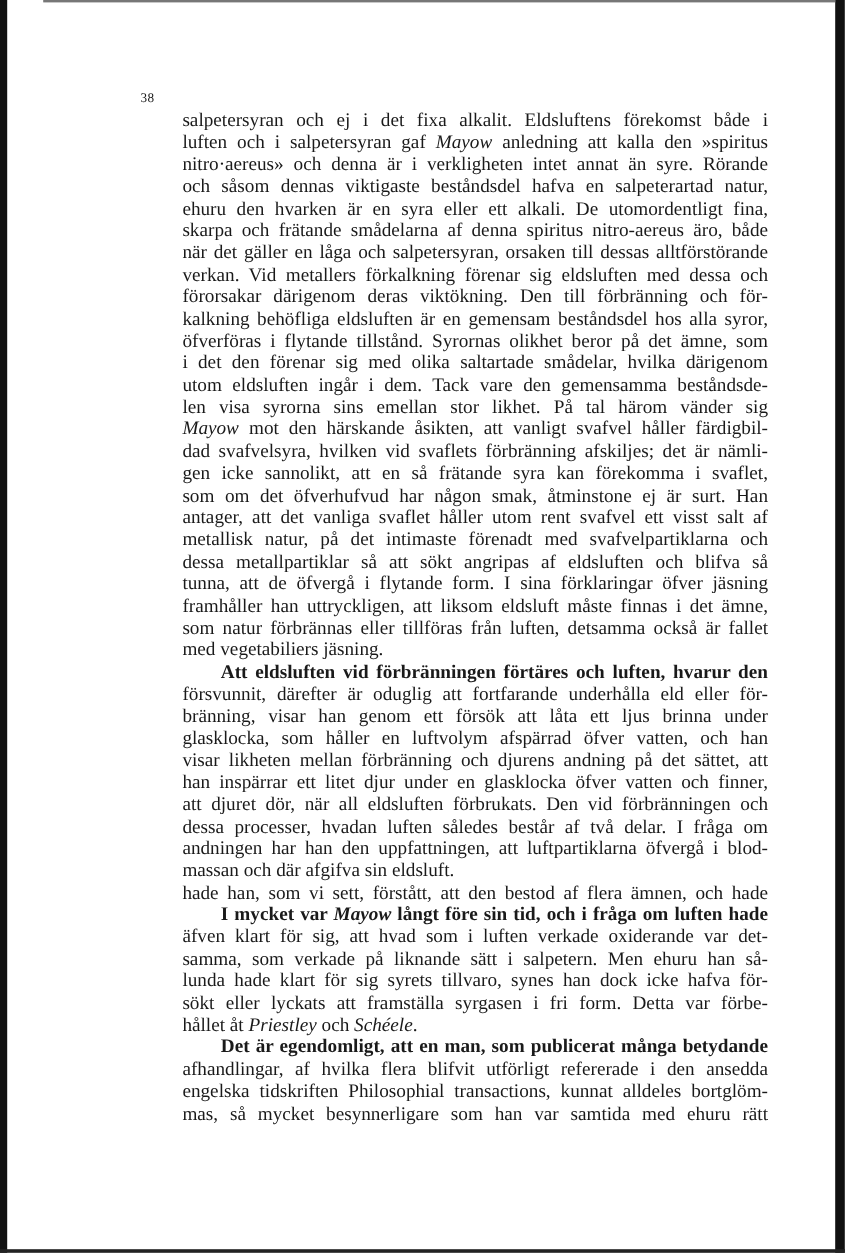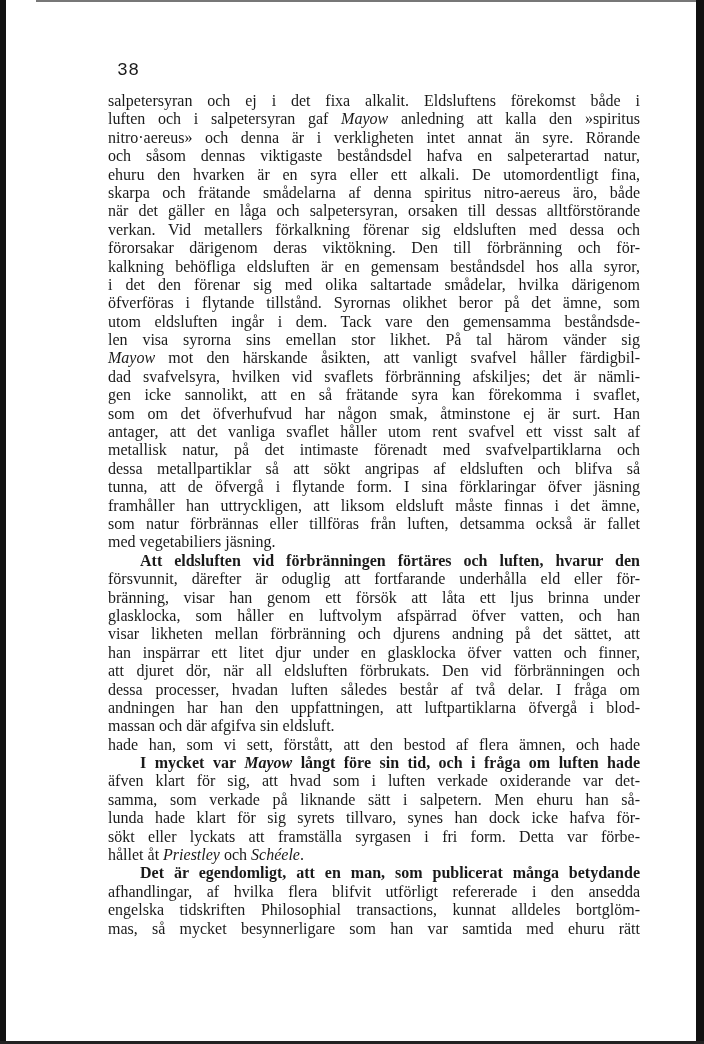--- a/index.html
+++ b/index.html
@@ -5,30 +5,30 @@
     html, body { margin: 0; padding: 0; }
     body {
       width: 704px; height: 1044px; background: #ffffff; position: relative; overflow: hidden;
       font-family: "DejaVu Serif", "Liberation Serif", serif; color: #1a1a1a;
     }
     .edge-left { position: absolute; left: 0; top: 0; width: 6px; height: 1044px; background: #111; }
     .edge-right { position: absolute; right: 0; top: 0; width: 8px; height: 1044px; background: #111; }
     .edge-top { position: absolute; left: 36px; top: 0; width: 660px; height: 2px; background: #777; }
     .edge-bottom { position: absolute; left: 0; bottom: 0; width: 704px; height: 3px; background: #222; }
     .page-number {
-      position: absolute; left: 117px; top: 60px; font-size: 18px;
-      font-family: Liberation Mono, monospace; letter-spacing: 0.5px;
+      position: absolute; left: 117px; top: 76px; font-size: 11px;
+      font-family: Liberation Serif, serif; letter-spacing: 0.5px;
     }
     .text-block {
       position: absolute; left: 108px; top: 92px; width: 532px;
       font-family: "Liberation Serif", serif; font-size: 16px; line-height: 18.4px;
     }
     .line {
       display: block; white-space: nowrap; height: 18.4px;
-      text-align: justify; text-align-last: justify;
+      text-align: justify; text-align-last: justify; margin-left: 44px;
     }
     .line.last { text-align-last: left; }
     .line.indent { padding-left: 32px; font-weight: bold; }
     .line i { font-style: italic; }
   </style>
 </head>
 <body>
 
 <div class="edge-left"></div>
 <div class="edge-right"></div>
@@ -42,22 +42,22 @@
       <span class="line">salpetersyran och ej i det fixa alkalit. Eldsluftens förekomst både i</span>
       <span class="line">luften och i salpetersyran gaf <i>Mayow</i> anledning att kalla den »spiritus</span>
       <span class="line">nitro·aereus» och denna är i verkligheten intet annat än syre. Rörande</span>
       <span class="line">och såsom dennas viktigaste beståndsdel hafva en salpeterartad natur,</span>
       <span class="line">ehuru den hvarken är en syra eller ett alkali. De utomordentligt fina,</span>
       <span class="line">skarpa och frätande smådelarna af denna spiritus nitro-aereus äro, både</span>
       <span class="line">när det gäller en låga och salpetersyran, orsaken till dessas alltförstörande</span>
       <span class="line">verkan. Vid metallers förkalkning förenar sig eldsluften med dessa och</span>
       <span class="line">förorsakar därigenom deras viktökning. Den till förbränning och för-</span>
       <span class="line">kalkning behöfliga eldsluften är en gemensam beståndsdel hos alla syror,</span>
+      <span class="line">öfverföras i flytande tillstånd. Syrornas olikhet beror på det ämne, som</span>
       <span class="line">i det den förenar sig med olika saltartade smådelar, hvilka därigenom</span>
-      <span class="line">öfverföras i flytande tillstånd. Syrornas olikhet beror på det ämne, som</span>
       <span class="line">utom eldsluften ingår i dem. Tack vare den gemensamma beståndsde-</span>
       <span class="line">len visa syrorna sins emellan stor likhet. På tal härom vänder sig</span>
       <span class="line"><i>Mayow</i> mot den härskande åsikten, att vanligt svafvel håller färdigbil-</span>
       <span class="line">dad svafvelsyra, hvilken vid svaflets förbränning afskiljes; det är nämli-</span>
       <span class="line">gen icke sannolikt, att en så frätande syra kan förekomma i svaflet,</span>
       <span class="line">som om det öfverhufvud har någon smak, åtminstone ej är surt. Han</span>
       <span class="line">antager, att det vanliga svaflet håller utom rent svafvel ett visst salt af</span>
       <span class="line">metallisk natur, på det intimaste förenadt med svafvelpartiklarna och</span>
       <span class="line">dessa metallpartiklar så att sökt angripas af eldsluften och blifva så</span>
       <span class="line">tunna, att de öfvergå i flytande form. I sina förklaringar öfver jäsning</span>

